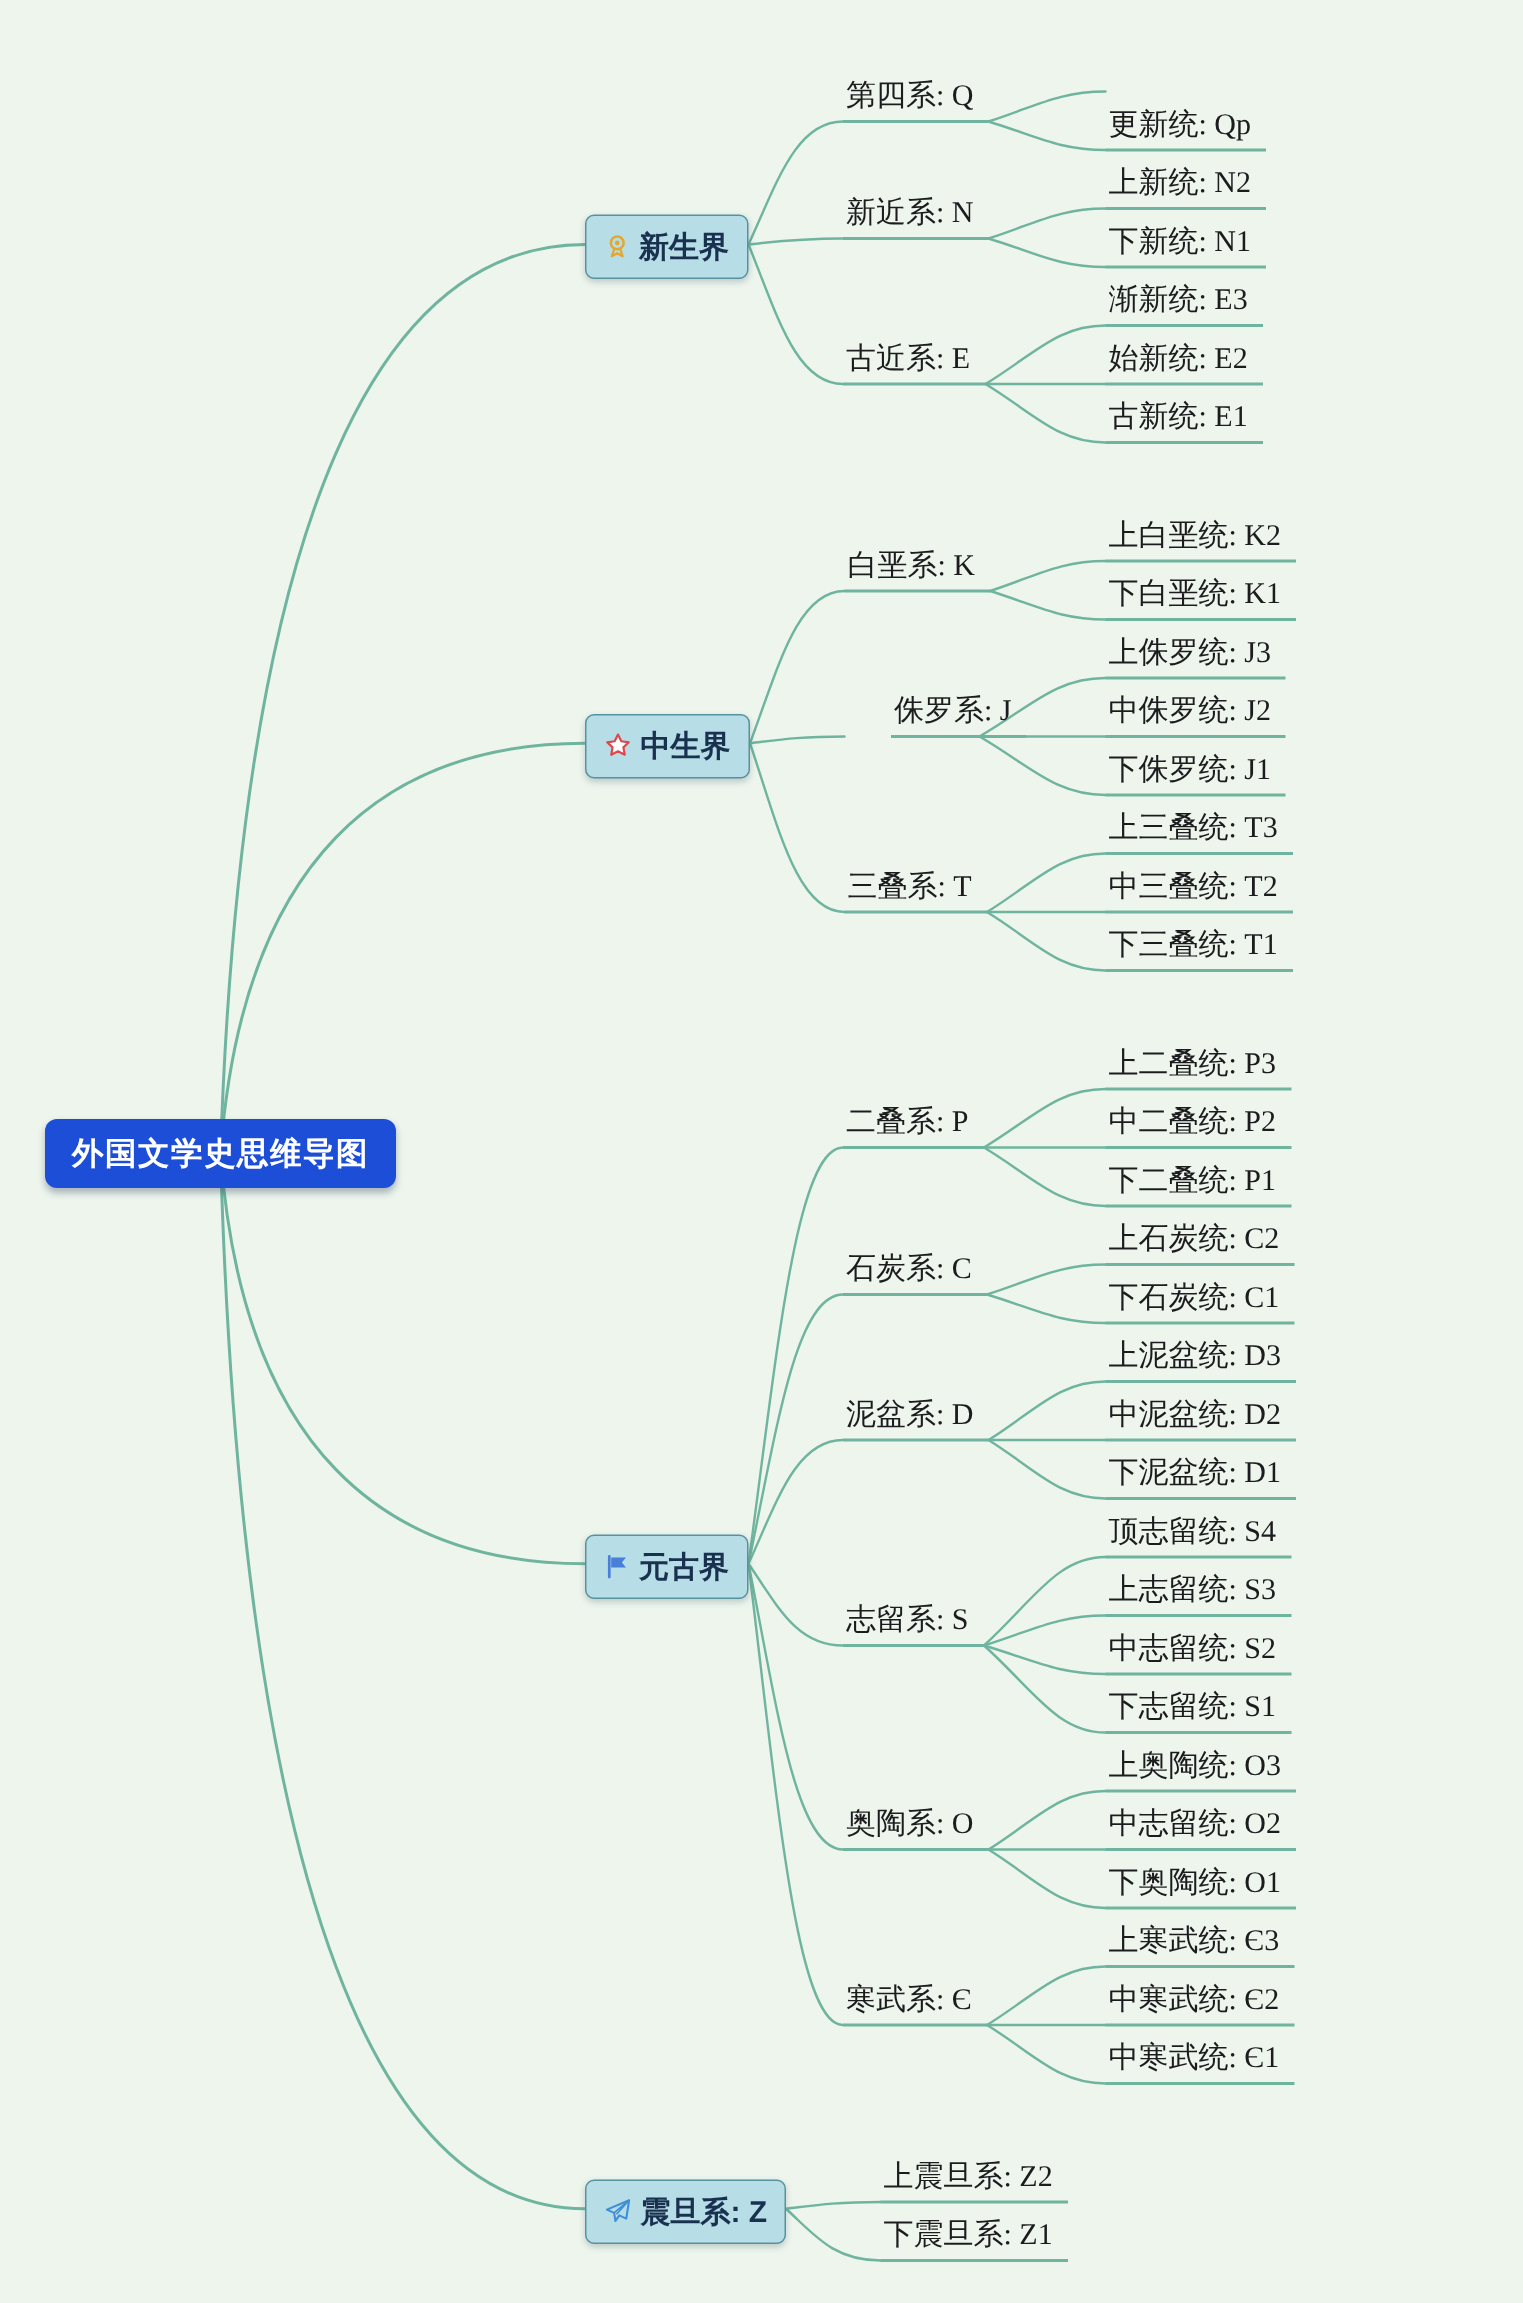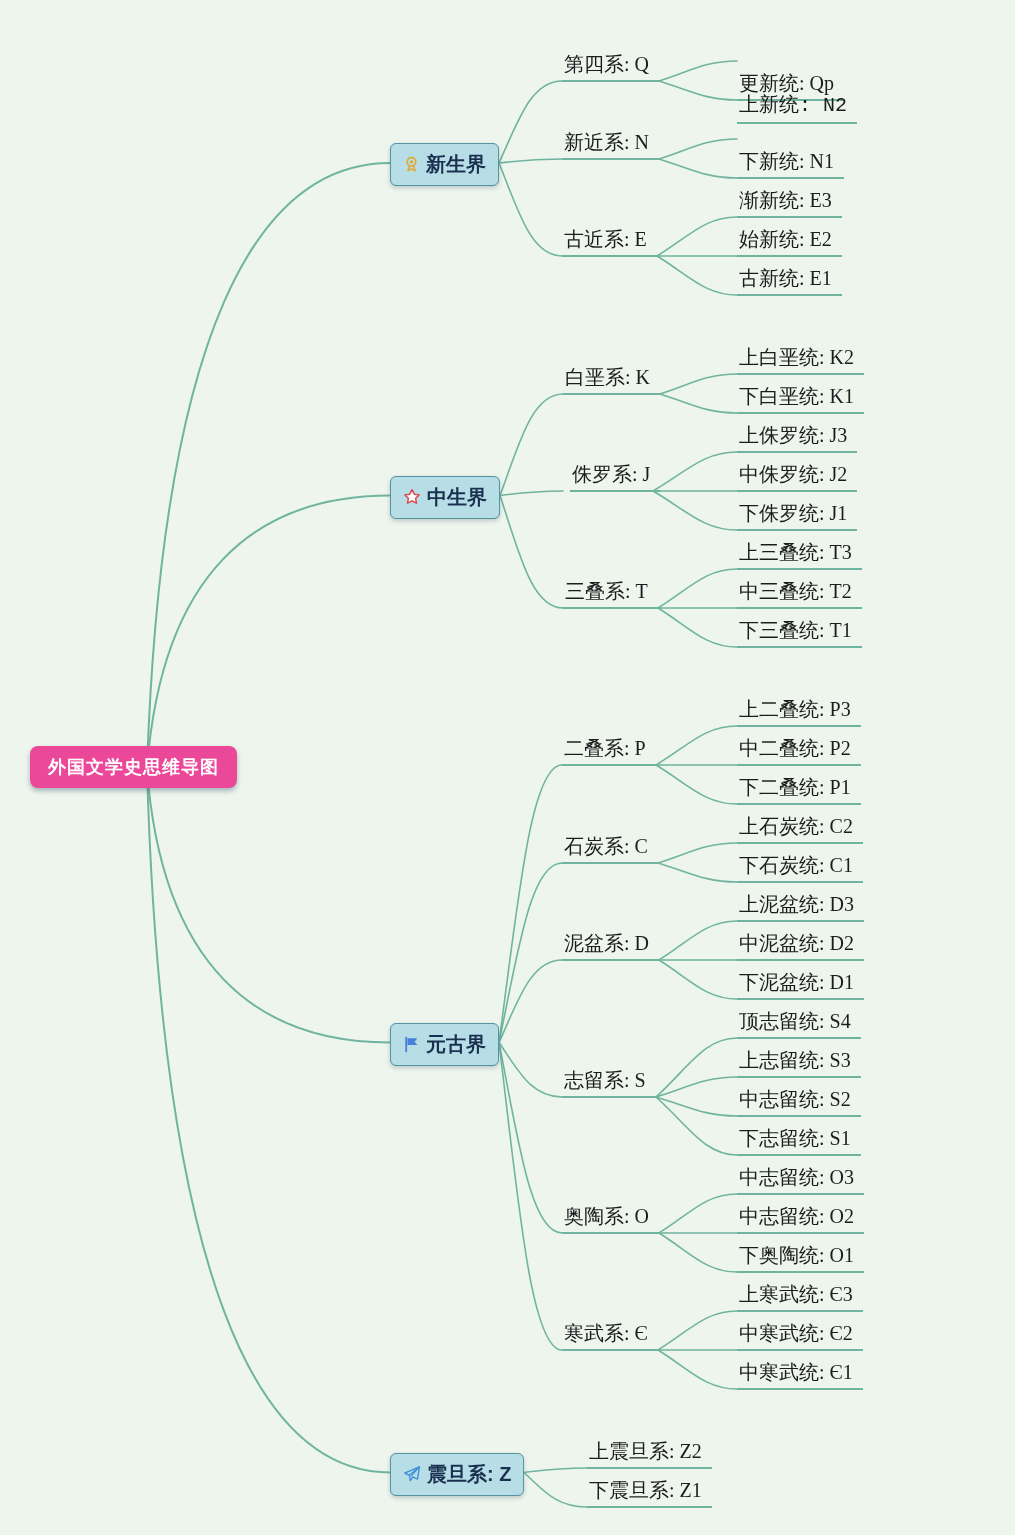--- a/index.html
+++ b/index.html
@@ -6,22 +6,22 @@
   body{
     width:1015px;height:1535px;overflow:hidden;
     font-family:"Liberation Sans","DejaVu Sans",sans-serif;
   }
   #stage{position:relative;width:1015px;height:1535px;}
   #edges{position:absolute;left:0;top:0;z-index:0;}
 
   .root-node{
     position:absolute;z-index:2;left:30px;
     padding:9px 18px;
-    font-size:18px;font-weight:bold;letter-spacing:1px;
-    color:#ffffff;background:#ec4899;border-radius:8px;
+    font-size:21px;font-weight:bold;letter-spacing:1px;
+    color:#ffffff;background:#1d4ed8;border-radius:8px;
     white-space:nowrap;
     box-shadow:0 3px 5px rgba(40,60,90,.35);
     cursor:default;
   }
   .branch-node{
     position:absolute;z-index:2;
     display:flex;align-items:center;gap:6px;
     padding:7px 12px;
     font-size:20px;font-weight:bold;color:#19304f;
     background:#b7dde6;border:1px solid #56929f;border-radius:6px;
@@ -105,38 +105,38 @@
           <circle cx="8" cy="5.6" r="4" fill="none" stroke="#e3a82d" stroke-width="1.6"></circle>
           <circle cx="8" cy="5.6" r="1.5" fill="#e3a82d"></circle>
           <path d="M6.2 9.2 4.6 14l3.4-1.9L11.4 14 9.8 9.2" fill="none" stroke="#e3a82d" stroke-width="1.4" stroke-linejoin="round"></path>
         </svg>
       </span>
       <span class="branch-label">新生界</span>
     </div>
     <div class="text-node" style="top: 50.5px; left: 562px;">第四系: Q</div>
     <div class="text-node" style="top: 70px; left: 737px;">更新统: Qp</div>
     <div class="text-node" style="top: 128.5px; left: 562px;">新近系: N</div>
-    <div class="text-node" style="top: 93px; left: 737px; font-family: Liberation Mono, monospace;">上新统: N2</div>
+    <div class="text-node" style="top: 109px; left: 737px;">上新统: N2</div>
     <div class="text-node" style="top: 148px; left: 737px;">下新统: N1</div>
     <div class="text-node" style="top: 226px; left: 562px;">古近系: E</div>
     <div class="text-node" style="top: 187px; left: 737px;">渐新统: E3</div>
     <div class="text-node" style="top: 226px; left: 737px;">始新统: E2</div>
     <div class="text-node" style="top: 265px; left: 737px;">古新统: E1</div>
     <div class="branch-node" style="left: 390px; top: 475.5px;">
       <span class="branch-icon">
         <svg width="18" height="18" viewBox="0 0 16 16">
           <path d="M8 1.5l2 4 4.4.6-3.2 3 .8 4.4L8 11.4l-4 2.1.8-4.4-3.2-3L6 5.5z" fill="#ffffff" stroke="#e0474c" stroke-width="1.3" stroke-linejoin="round"></path>
         </svg>
       </span>
       <span class="branch-label">中生界</span>
     </div>
     <div class="text-node" style="top: 363.5px; left: 563px;">白垩系: K</div>
     <div class="text-node" style="top: 344px; left: 737px;">上白垩统: K2</div>
     <div class="text-node" style="top: 383px; left: 737px;">下白垩统: K1</div>
-    <div class="text-node" style="top: 461px; left: 570px;">侏罗系: J</div>
+    <div class="text-node" style="top: 461px; left: 594px;">侏罗系: J</div>
     <div class="text-node" style="top: 422px; left: 737px;">上侏罗统: J3</div>
     <div class="text-node" style="top: 461px; left: 737px;">中侏罗统: J2</div>
     <div class="text-node" style="top: 500px; left: 737px;">下侏罗统: J1</div>
     <div class="text-node" style="top: 578px; left: 563px;">三叠系: T</div>
     <div class="text-node" style="top: 539px; left: 737px;">上三叠统: T3</div>
     <div class="text-node" style="top: 578px; left: 737px;">中三叠统: T2</div>
     <div class="text-node" style="top: 617px; left: 737px;">下三叠统: T1</div>
     <div class="branch-node" style="left: 390px; top: 1022.5px;">
       <span class="branch-icon">
         <svg width="17" height="17" viewBox="0 0 16 16">
@@ -156,21 +156,21 @@
     <div class="text-node" style="top: 930px; left: 562px;">泥盆系: D</div>
     <div class="text-node" style="top: 891px; left: 737px;">上泥盆统: D3</div>
     <div class="text-node" style="top: 930px; left: 737px;">中泥盆统: D2</div>
     <div class="text-node" style="top: 969px; left: 737px;">下泥盆统: D1</div>
     <div class="text-node" style="top: 1066.5px; left: 562px;">志留系: S</div>
     <div class="text-node" style="top: 1008px; left: 737px;">顶志留统: S4</div>
     <div class="text-node" style="top: 1047px; left: 737px;">上志留统: S3</div>
     <div class="text-node" style="top: 1086px; left: 737px;">中志留统: S2</div>
     <div class="text-node" style="top: 1125px; left: 737px;">下志留统: S1</div>
     <div class="text-node" style="top: 1203px; left: 562px;">奥陶系: O</div>
-    <div class="text-node" style="top: 1164px; left: 737px;">中志留统: O3</div>
+    <div class="text-node" style="top: 1164px; left: 737px;">上奥陶统: O3</div>
     <div class="text-node" style="top: 1203px; left: 737px;">中志留统: O2</div>
     <div class="text-node" style="top: 1242px; left: 737px;">下奥陶统: O1</div>
     <div class="text-node" style="top: 1320px; left: 562px;">寒武系: Є</div>
     <div class="text-node" style="top: 1281px; left: 737px;">上寒武统: Є3</div>
     <div class="text-node" style="top: 1320px; left: 737px;">中寒武统: Є2</div>
     <div class="text-node" style="top: 1359px; left: 737px;">中寒武统: Є1</div>
     <div class="branch-node" style="left: 390px; top: 1452.5px;">
       <span class="branch-icon">
         <svg width="18" height="18" viewBox="0 0 16 16">
           <path d="M14.6 1.6 1.4 7.2l4.3 1.9.8 4.8 2.3-3.3 4.1 1.9z" fill="none" stroke="#3f8fd8" stroke-width="1.25" stroke-linejoin="round"></path>

